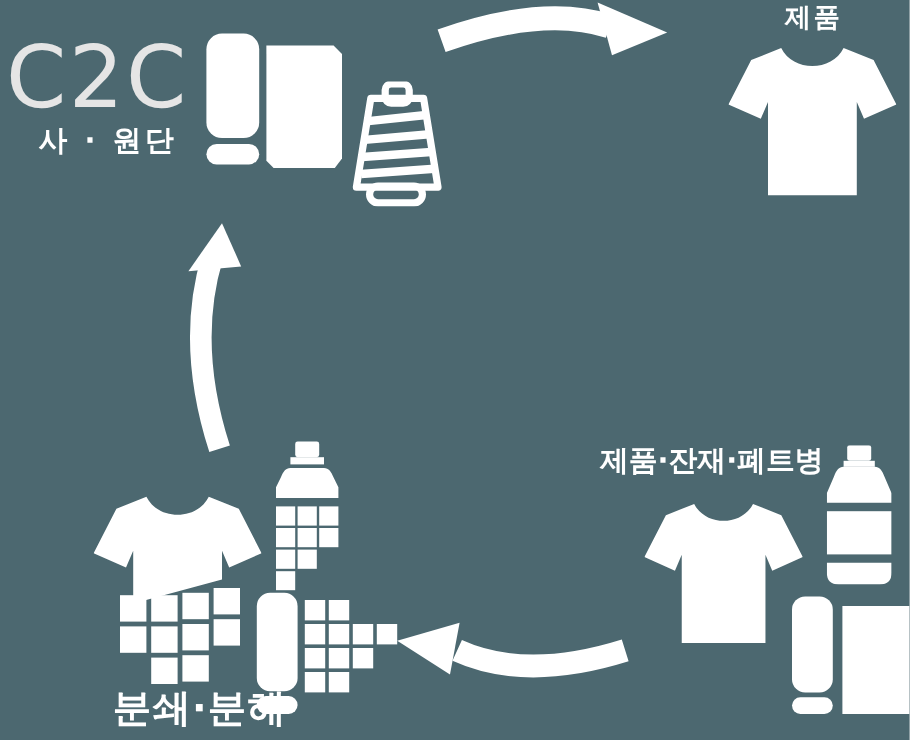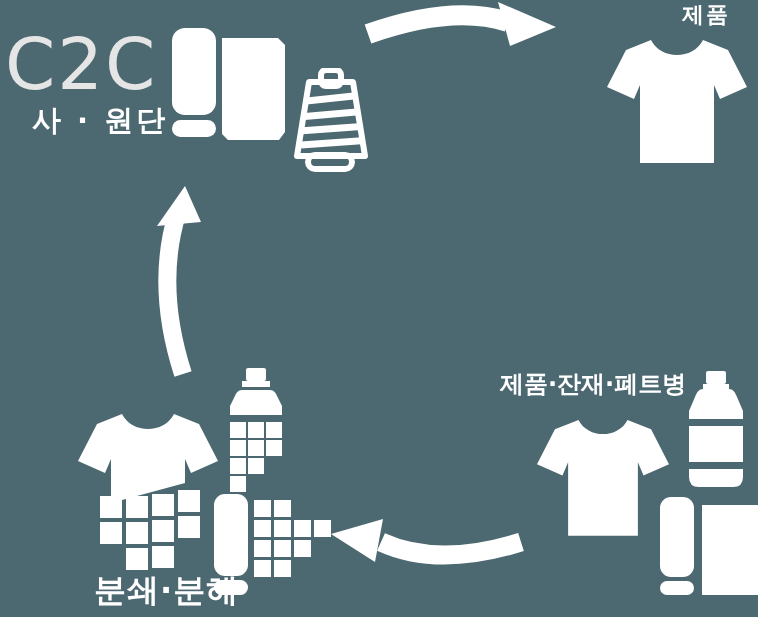--- a/index.html
+++ b/index.html
@@ -18,21 +18,21 @@
     white-space:nowrap;
     font-family:"DejaVu Sans", sans-serif;
   }
   .logo-text{
     font-size:72px;
     font-weight:400;
     letter-spacing:2px;
     line-height:1;
     color:#e5e5e5;
   }
-  .material-label{font-size:29px;letter-spacing:3px;}
+  .material-label{font-size:24px;letter-spacing:3px;}
   .product-label{font-size:22px;letter-spacing:2px;}
   .collection-label{font-size:24px;letter-spacing:0px;text-align:center;}
   .decompose-label{font-size:32px;letter-spacing:1px;}
   svg{display:block;}
   .fg{fill:#ffffff;}
   .ol{fill:none;stroke:#ffffff;stroke-width:6;stroke-linejoin:round;}
   .stripe{stroke:#ffffff;stroke-width:7;fill:none;}
   .band{fill:none;stroke:#ffffff;stroke-linecap:butt;}
 </style>
 </head>
@@ -65,21 +65,21 @@
       <line class="stripe" x1="8" y1="77" x2="78" y2="72"></line>
     </g>
     <rect class="ol" x="15" y="87" width="44" height="14" rx="7"></rect>
   </svg>
 
   <svg class="abs" style="left:358px;top:0px;" width="200" height="50" viewBox="0 0 200 50">
     <path class="band" style="stroke-width:20" d="M10,34 Q95,4 150,22"></path>
     <polygon class="fg" points="140,2 198,27 152,46"></polygon>
   </svg>
 
-  <div class="abs label product-label" style="left:682px;top:0px;text-align:right;">제품</div>
+  <div class="abs label product-label" style="left:654px;top:0px;text-align:right;">제품</div>
   <svg class="abs" style="left:607px;top:36px;" width="140" height="127" viewBox="0 0 140 127">
     <use href="#tshirt" class="fg"></use>
   </svg>
 
   <div class="abs label collection-label" style="left:500px;top:368px;">제품·잔재·폐트병</div>
   <svg class="abs" style="left:537px;top:416px;" width="132" height="120" viewBox="0 0 140 127">
     <use href="#tshirt" class="fg"></use>
   </svg>
 
   <svg class="abs" style="left:689px;top:371px;" width="54" height="116" viewBox="0 0 54 116">

